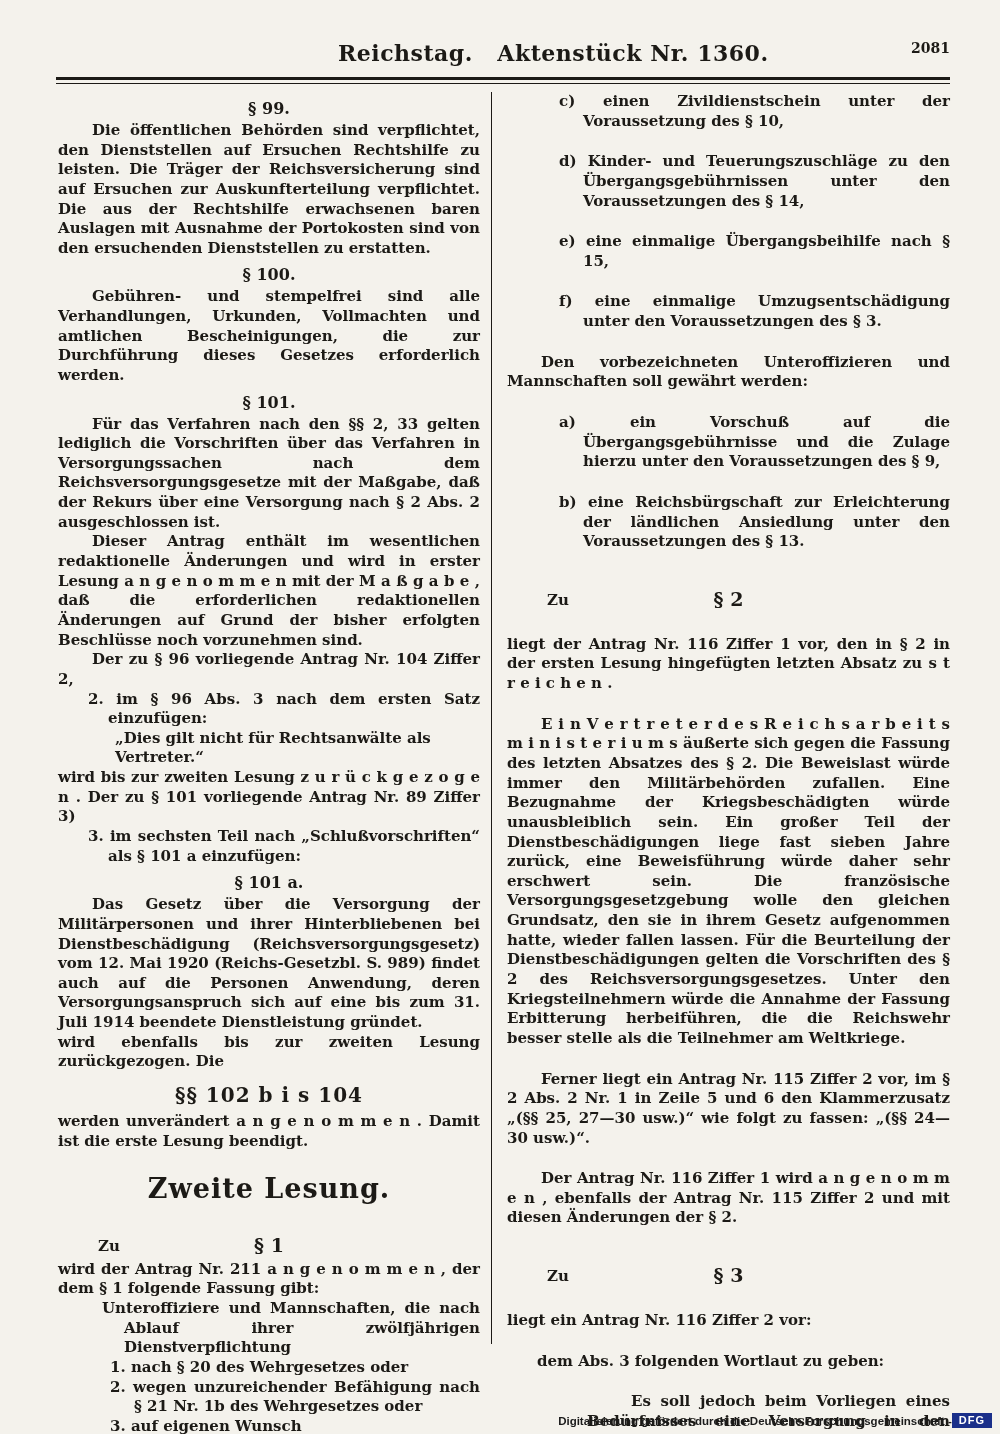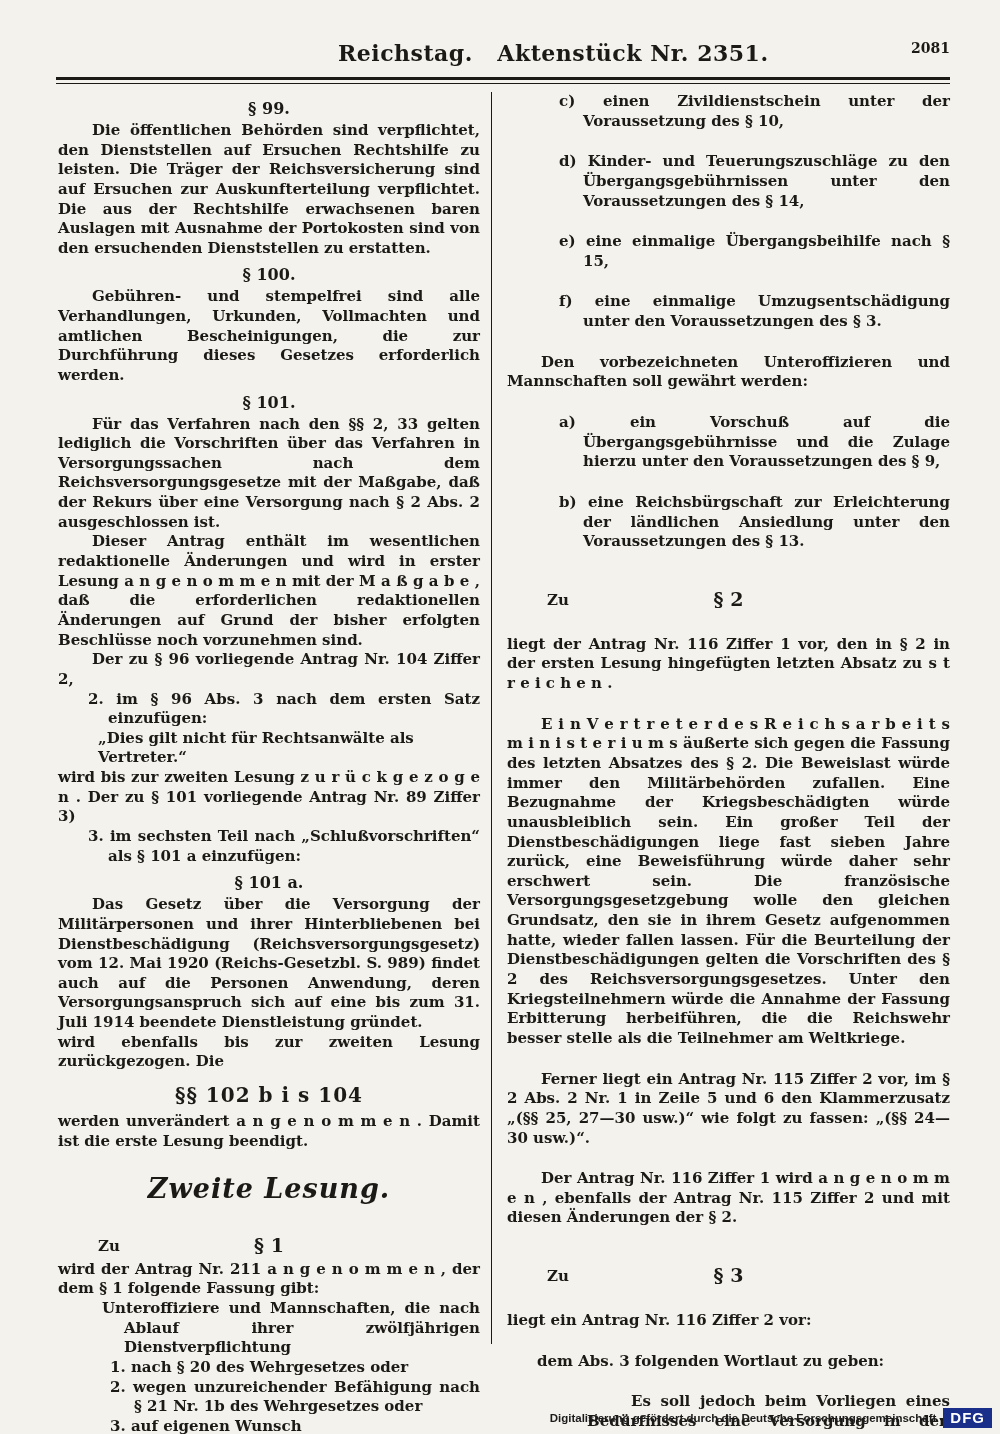--- a/index.html
+++ b/index.html
@@ -33,52 +33,52 @@
     border-bottom:1px solid var(--ink);
   }
   
   .columns{display:flex;margin:8px 50px 0 58px;height:1252px;}
   .col{display:flex;flex-direction:column;font-size:15px;line-height:1.31;font-weight:bold;}
   .col-left{width:433px;padding-right:11px;box-sizing:border-box;}
   .col-divider{width:1px;background:var(--ink);flex:none;}
   .col-right{flex:1;padding-left:15px;box-sizing:border-box;gap:21px;}
   
   .blk{margin:0;}
-  .h1{text-align:center;font-size:27px;margin:20px 0 12px;letter-spacing:1px;font-style:italic;}
+  .h1{text-align:center;font-size:27px;margin:20px 0 12px;letter-spacing:1px;}
   .h2{text-align:center;font-size:20px;margin:10px 0 4px;letter-spacing:1px;}
   .h3{text-align:center;margin:7px 0 1px;font-size:16px;}
   .p{text-indent:34px;text-align:justify;}
   .pf{text-align:justify;}
   .li1{margin-left:30px;padding-left:20px;text-indent:-20px;text-align:justify;}
   .li2{margin-left:52px;padding-left:24px;text-indent:-24px;text-align:justify;}
-  .quote{margin-left:40px;}
+  .quote{margin-left:57px;}
   .block1{margin-left:44px;text-indent:-22px;padding-left:22px;text-align:justify;}
   .block2{margin-left:80px;text-indent:44px;text-align:justify;}
   .center{text-align:center;}
   .zu-row{position:relative;text-align:center;font-weight:bold;font-size:19px;margin:14px 0 2px;}
   .zu-label{position:absolute;left:40px;bottom:1px;font-size:15px;}
   
   .digitization-bar{
     position:absolute;right:8px;bottom:6px;
     display:flex;align-items:center;
     font-family:"Liberation Sans","DejaVu Sans",sans-serif;
     font-size:11.5px;font-weight:bold;color:#1b1b1b;
   }
   .dfg-logo{
     display:inline-block;background:var(--dfg_blue);color:#fff;
-    padding:1px 7px 2px;font-size:15px;font-weight:bold;letter-spacing:1px;
+    padding:1px 7px 2px;font-size:11px;font-weight:bold;letter-spacing:1px;
   }
 </style>
 </head>
 <body>
 
 <div class="page">
 
   <header class="doc-header">
-    <span class="header-title">Reichstag.   Aktenstück Nr. 2351.</span>
+    <span class="header-title">Reichstag.   Aktenstück Nr. 1360.</span>
     <span class="header-page-number">2081</span>
   </header>
 
   <div class="header-rule"></div>
 
   <div class="columns">
     <div class="col col-left" id="col-left">
         <div class="blk h3">§ 99.</div>
         <div class="blk p">Die öffentlichen Behörden sind verpflichtet, den Dienststellen auf Ersuchen Rechtshilfe zu leisten. Die Träger der Reichsversicherung sind auf Ersuchen zur Auskunfterteilung verpflichtet. Die aus der Rechtshilfe erwachsenen baren Auslagen mit Ausnahme der Portokosten sind von den ersuchenden Dienststellen zu erstatten.</div>
         <div class="blk h3">§ 100.</div>

